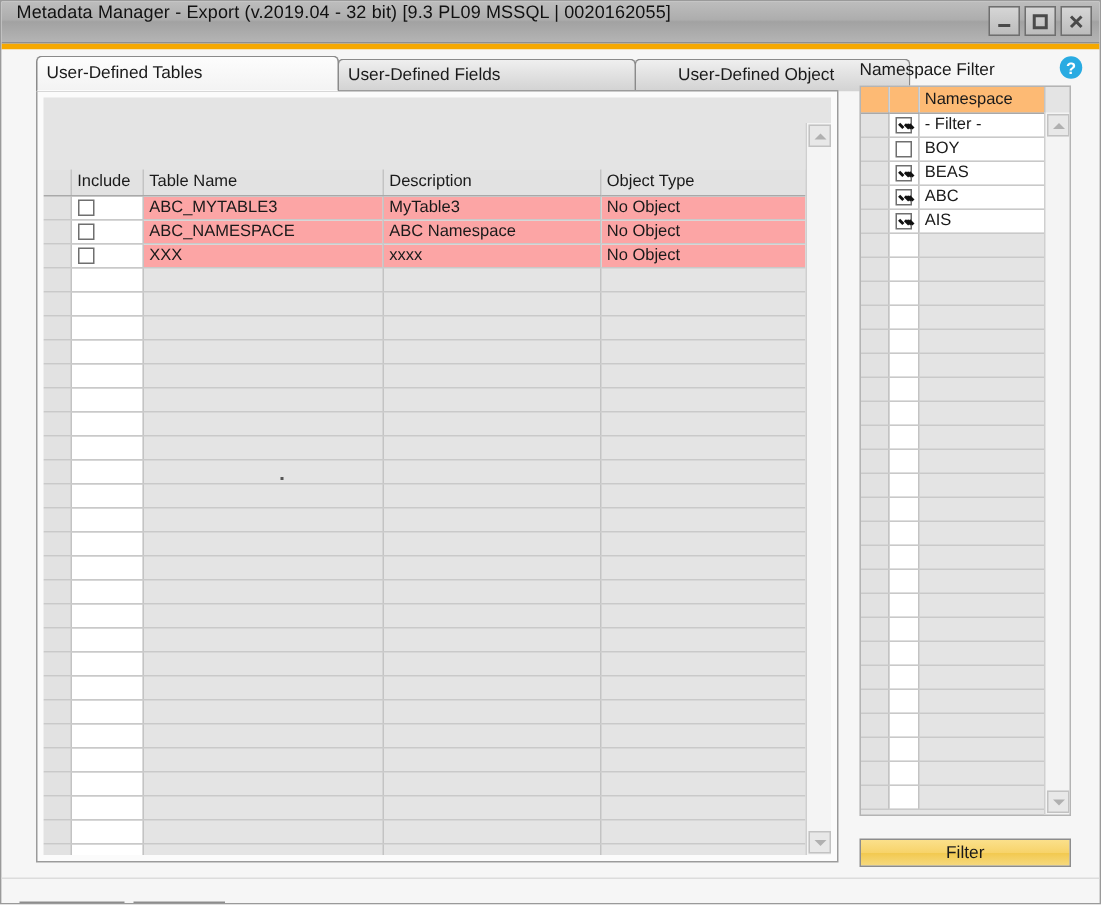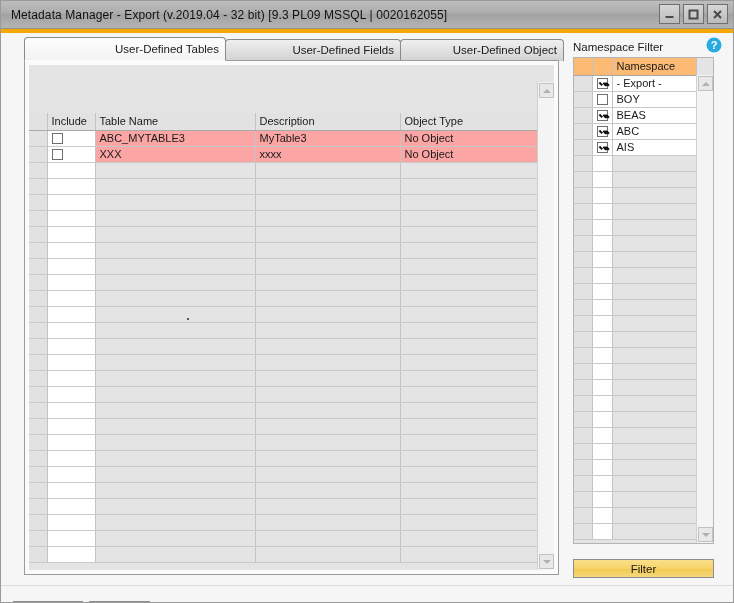--- a/index.html
+++ b/index.html
@@ -25,21 +25,20 @@
     overflow: hidden;
   }
 
   
   .titlebar {
     position: relative;
     height: 28px;
     background: linear-gradient(to bottom, #bdbdbd 0%, #adadad 45%, #a2a2a2 50%, #b4b4b4 100%);
     border-bottom: 1px solid #8e8e8e;
     display: flex;
-    align-items: center;
     box-sizing: border-box;
   }
   .titlebar-text {
     margin-left: 10px;
     font-size: 12px;
     color: #111111;
     white-space: nowrap;
     letter-spacing: 0.1px;
   }
   .win-controls {
@@ -85,39 +84,39 @@
     height: 24px;
   }
   .tab {
     height: 22px;
     line-height: 21px;
     box-sizing: border-box;
     border: 1px solid #8a8a8a;
     border-bottom: none;
     border-top-left-radius: 4px;
     border-top-right-radius: 4px;
-    text-align: right;
+    text-align: left;
     font-size: 11.5px;
     color: #1a1a1a;
     background: linear-gradient(to bottom, #efefef, #d2d2d2);
     cursor: default;
     margin-right: -1px;
     padding: 0 6px;
   }
   .tab.active {
     background: linear-gradient(to bottom, #fdfdfd, #f3f3f3);
     height: 24px;
     line-height: 23px;
     border-bottom: 1px solid #fbfbfb;
     z-index: 3;
     position: relative;
   }
   .tab-0 { width: 202px; }
-  .tab-1 { width: 176px; margin-top: 10px; }
-  .tab-2 { width: 164px; padding-left: 28px; }
+  .tab-1 { width: 199px; margin-top: 10px; }
+  .tab-2 { width: 184px; padding-left: 28px; }
 
   
   .help-icon {
     position: absolute;
     right: 11px;
     top: 4px;
     width: 16px;
     height: 16px;
     cursor: default;
   }
@@ -435,20 +434,27 @@
               <tr>
                 <td class="rowhdr"></td>
                 <td class="c-include"><span class="cbox"></span></td>
                 <td class="cell-data">ABC_MYTABLE3</td>
                 <td class="cell-data">MyTable3</td>
                 <td class="cell-data">No Object</td>
               </tr>
               <tr>
                 <td class="rowhdr"></td>
                 <td class="c-include"><span class="cbox"></span></td>
+                <td class="cell-data">ABC_NAMESPACE</td>
+                <td class="cell-data">ABC Namespace</td>
+                <td class="cell-data">No Object</td>
+              </tr>
+              <tr>
+                <td class="rowhdr"></td>
+                <td class="c-include"><span class="cbox"></span></td>
                 <td class="cell-data">XXX</td>
                 <td class="cell-data">xxxx</td>
                 <td class="cell-data">No Object</td>
               </tr>
               <tr>
                 <td class="rowhdr"></td>
                 <td class="c-include"></td>
                 <td class="cell-empty"></td>
                 <td class="cell-empty"></td>
                 <td class="cell-empty"></td>
@@ -647,21 +653,21 @@
           <tr>
             <th class="ns-rowhdr"></th>
             <th class="ns-rowhdr"></th>
             <th>Namespace</th>
           </tr>
         </thead>
         <tbody id="ns-body">
             <tr>
               <td class="ns-rowhdr"></td>
               <td class="ns-chk"><span class="cbox checked"></span></td>
-              <td class="ns-name">- Export -</td>
+              <td class="ns-name">- Filter -</td>
             </tr>
             <tr>
               <td class="ns-rowhdr"></td>
               <td class="ns-chk"><span class="cbox"></span></td>
               <td class="ns-name">BOY</td>
             </tr>
             <tr>
               <td class="ns-rowhdr"></td>
               <td class="ns-chk"><span class="cbox checked"></span></td>
               <td class="ns-name">BEAS</td>

